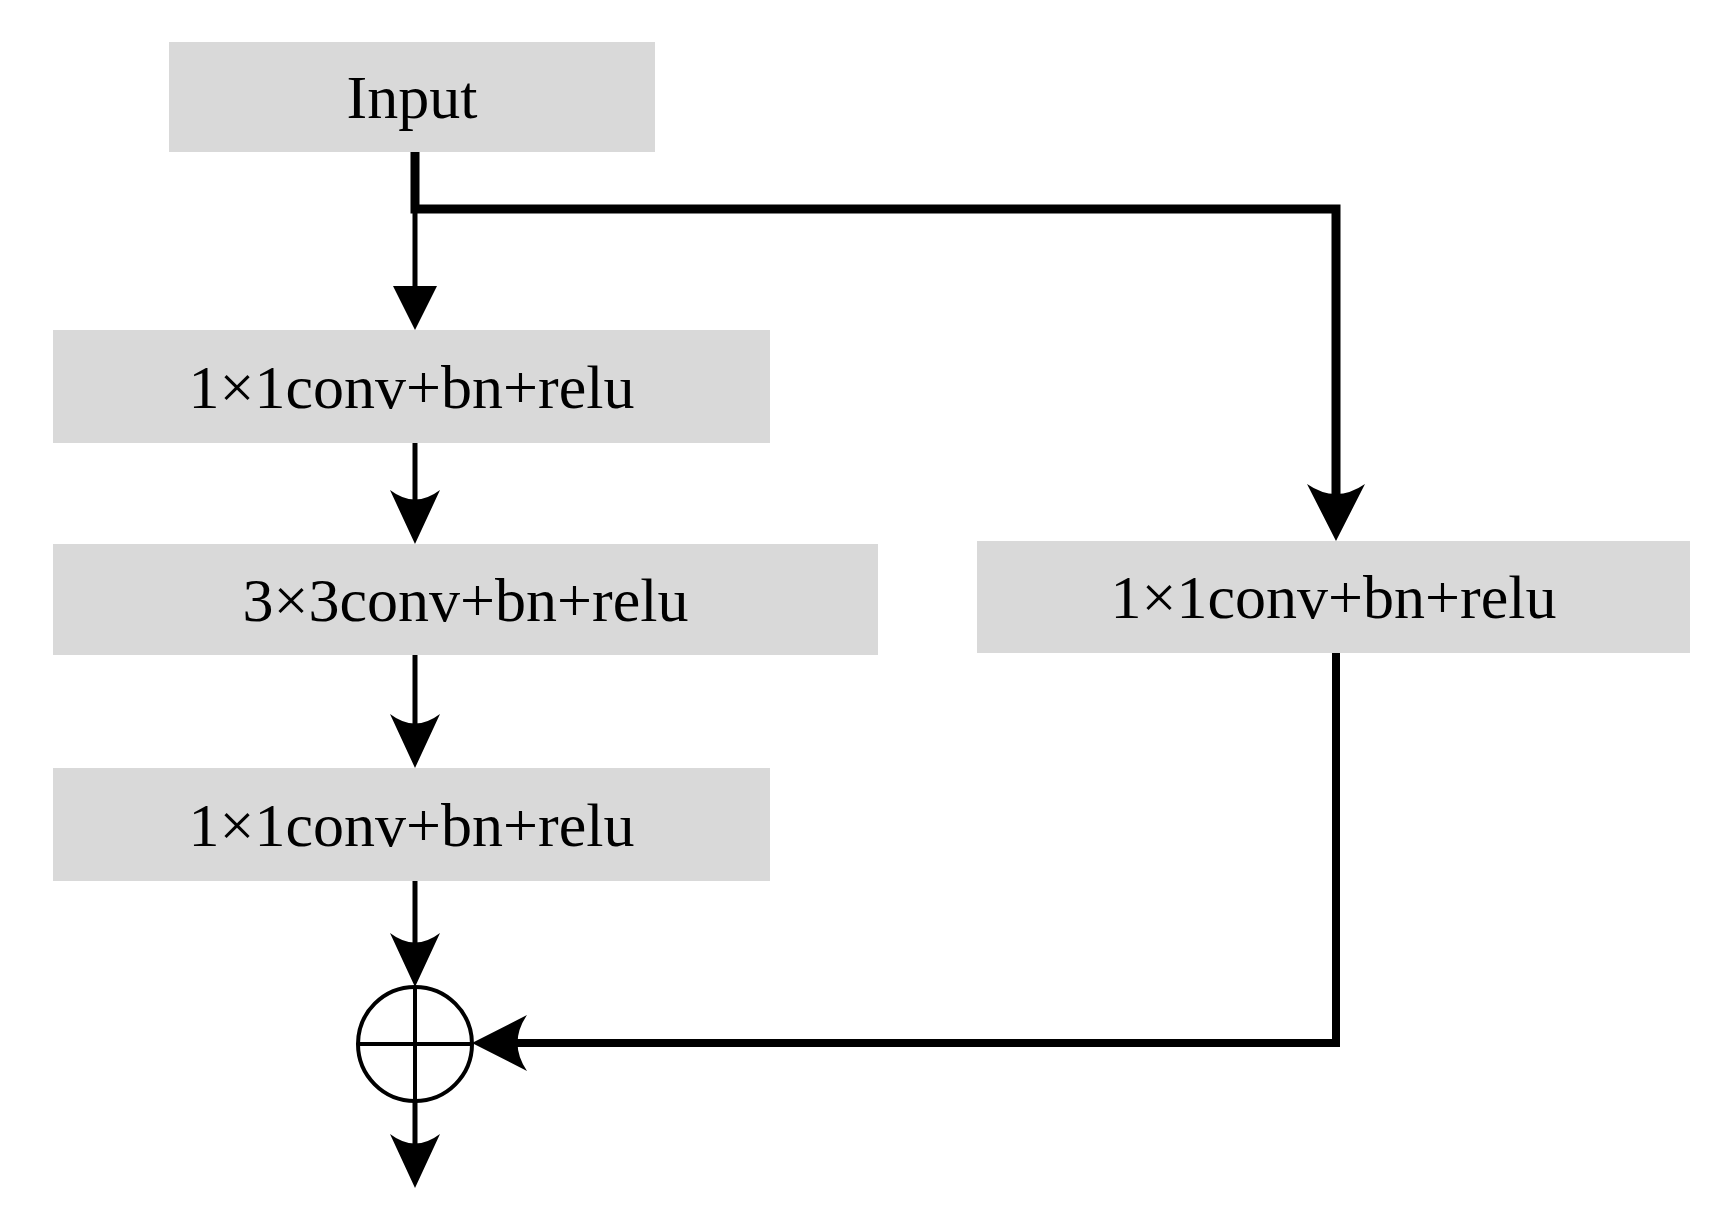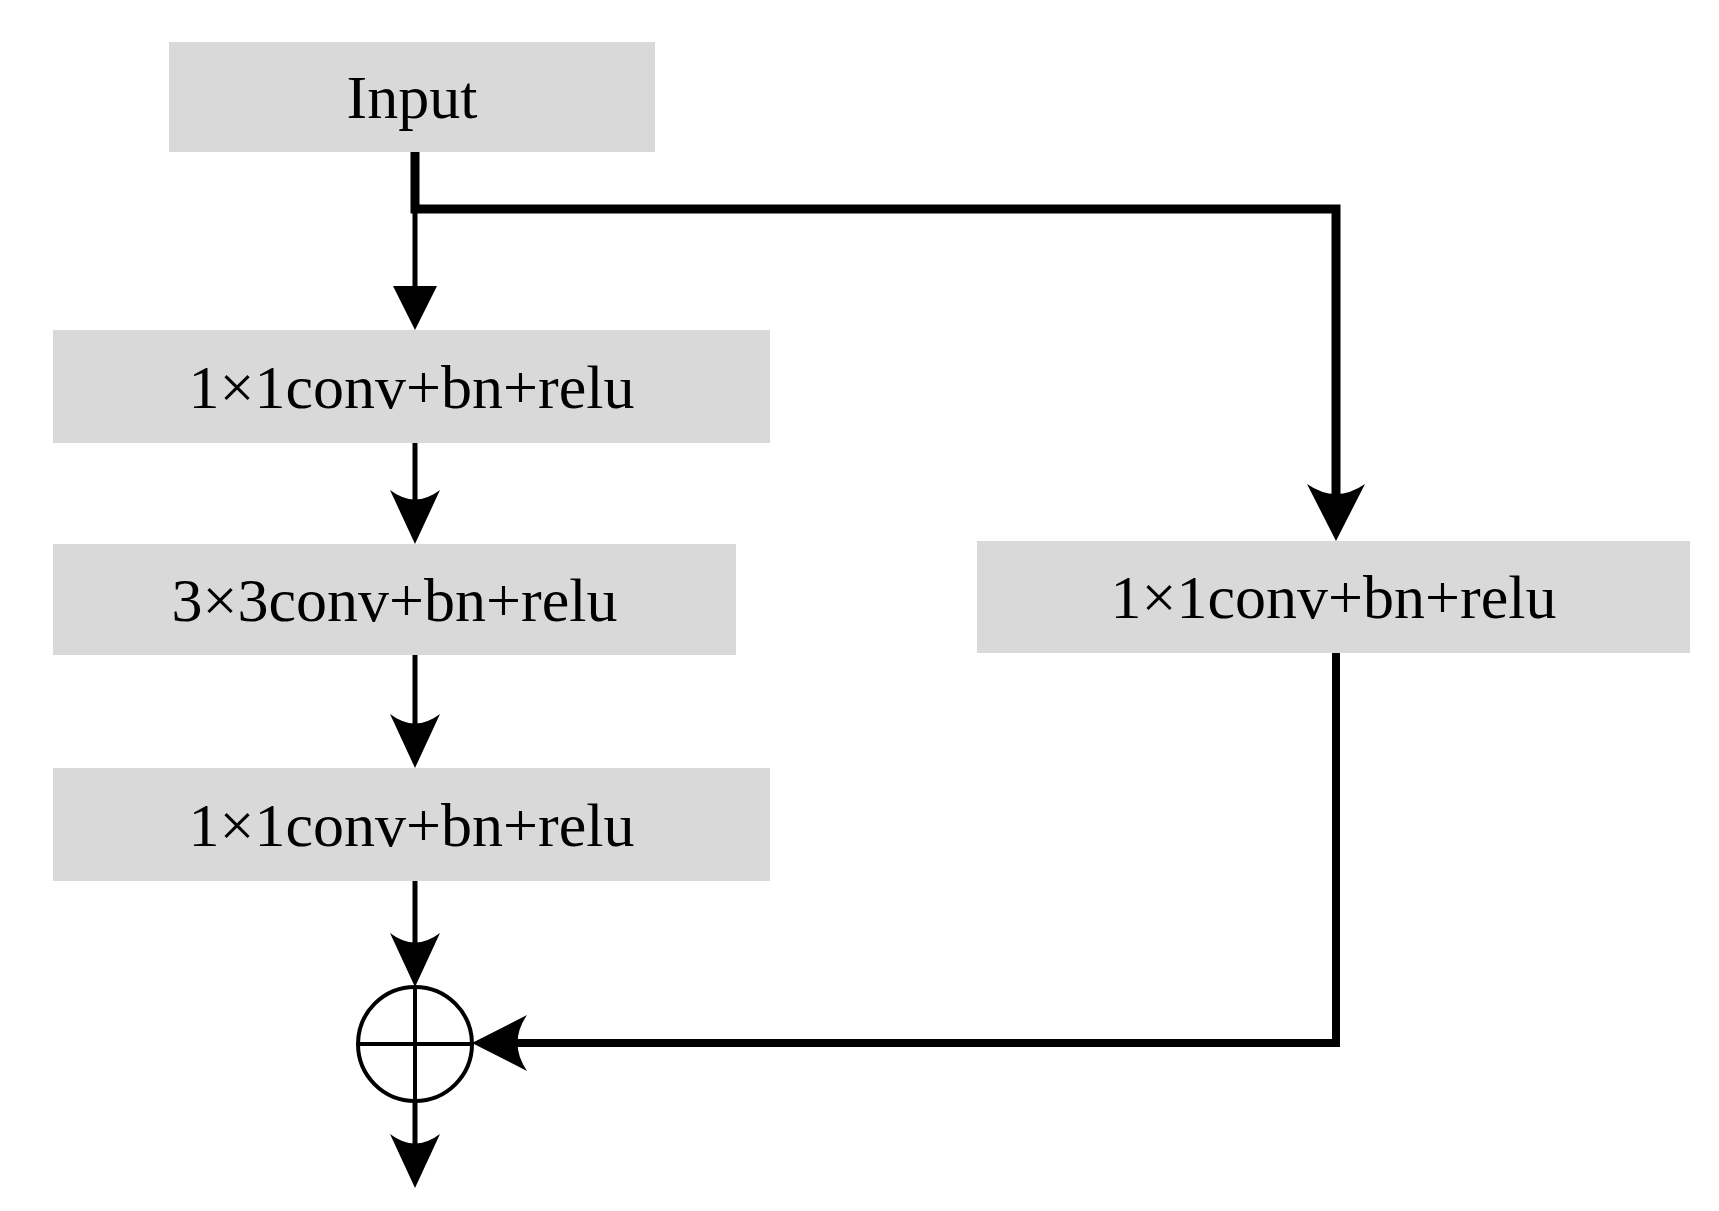--- a/index.html
+++ b/index.html
@@ -22,21 +22,21 @@
     color: var(--text-color, #000000);
     display: flex;
     align-items: center;
     justify-content: center;
     font-size: 62px;
     line-height: 1;
     white-space: nowrap;
   }
   .node-input    { left: 169px; top:  42px; width: 486px; height: 110px; }
   .node-conv1    { left:  53px; top: 330px; width: 717px; height: 113px; }
-  .node-conv2    { left:  53px; top: 544px; width: 683px; height: 111px; text-align: center; }
+  .node-conv2    { left:  53px; top: 544px; width: 825px; height: 111px; text-align: center; }
   .node-conv3    { left:  53px; top: 768px; width: 717px; height: 113px; }
   .node-shortcut { left: 977px; top: 541px; width: 713px; height: 112px; }
   svg.wires {
     position: absolute;
     left: 0; top: 0;
     width: 1719px;
     height: 1211px;
   }
   svg.wires .stem   { stroke: var(--line-color, #000000); fill: none; stroke-width: 5px; }
   svg.wires .thick  { stroke: var(--line-color, #000000); fill: none; stroke-width: 9px; }

